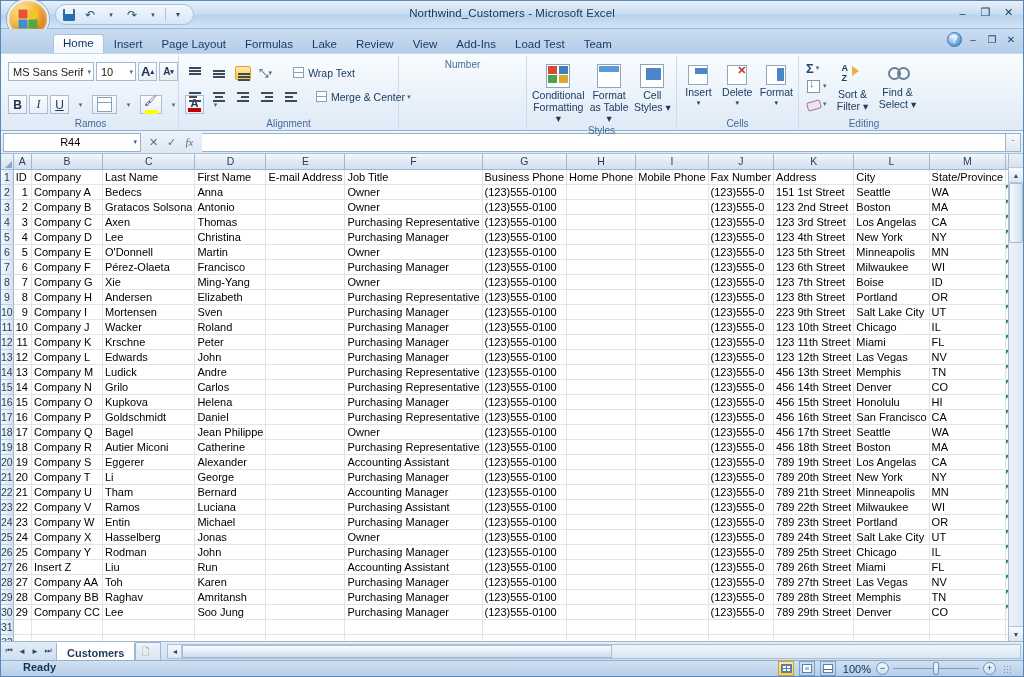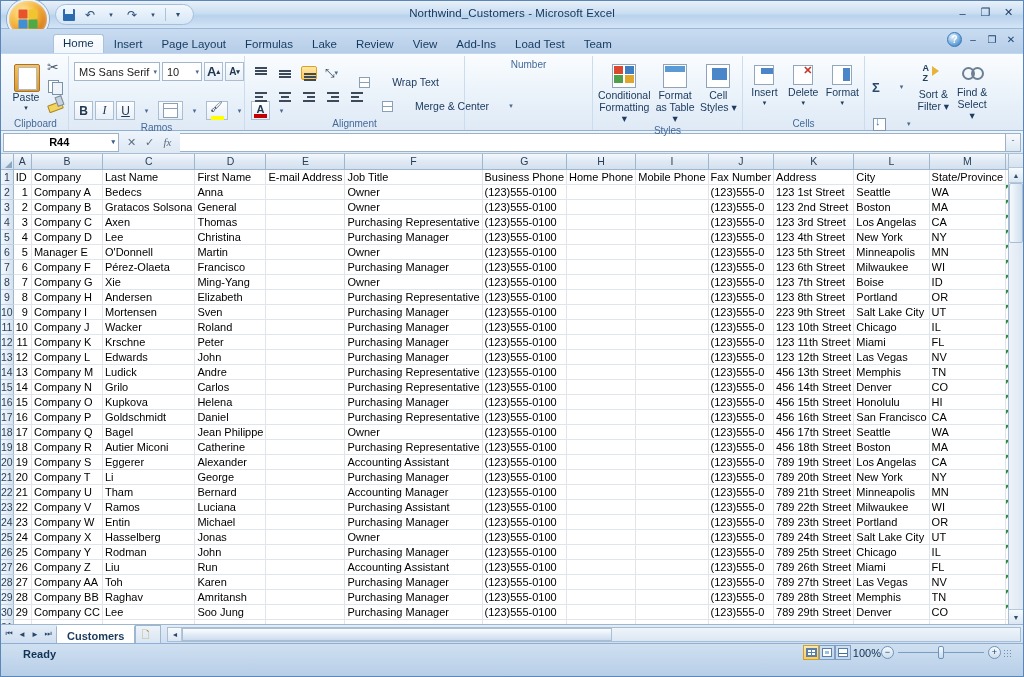--- a/index.html
+++ b/index.html
@@ -114,22 +114,22 @@
     height: 13px; font-size: 10px; color: #44699a; text-align: center;
     line-height: 13px; position: relative;
   }
 
   .bigbtn {
     width: 48px; display:flex; flex-direction:column; align-items:center;
     font-size: 10.5px; color:#1d3c60; gap:1px; padding-top:2px;
   }
   .bigbtn .cap { text-align:center; line-height:11px; }
   .smallbtn {
-    display:flex; align-items:center; gap:20px; padding:1px 2px;
-    font-size:10.5px; color:#1d3c60; height:19px; white-space:nowrap;margin-top:19px;
+    display:flex; align-items:center; gap:2px; padding:1px 2px;
+    font-size:10.5px; color:#1d3c60; height:19px; white-space:nowrap;
   }
   .ico { display:inline-block; position:relative; flex:none; }
 
   
   .ico-clipboard { width:28px;height:30px; }
   .ico-clipboard::before{content:"";position:absolute;left:2px;top:3px;width:24px;height:26px;background:linear-gradient(to bottom,#f3c26a,#d99a33);border:1px solid #a9742a;border-radius:2px;}
   .ico-clipboard::after{content:"";position:absolute;left:6px;top:6px;width:17px;height:21px;background:#fff;border:1px solid #b9b9b9;}
   .ico-scissors,.ico-copy,.ico-brush { width:16px;height:16px; }
   .ico-scissors::before{content:"\2702";position:absolute;left:0;top:-2px;font-size:14px;color:#4a5b6e;}
   .ico-copy::before{content:"";position:absolute;left:1px;top:2px;width:9px;height:11px;background:#fff;border:1px solid #7a92ab;}
@@ -206,23 +206,23 @@
   .ico-find::after{content:"";position:absolute;left:12px;top:5px;width:9px;height:9px;border:2px solid #6d7f92;border-radius:50%;}
 
   
   .fbar {
     flex:none; height: 23px; display:flex; align-items:center;
     background: linear-gradient(to bottom,#eef4fb,#dde8f4);
     padding: 1px 2px; gap: 0;
     border-bottom: 1px solid #a9bfd6;
   }
   .namebox {
-    width: 116px; height: 19px; background:#fff; border:1px solid #9db2c7;
+    width: 138px; height: 19px; background:#fff; border:1px solid #9db2c7;
     display:flex; align-items:center; justify-content:space-between; padding:0 3px;
-    font-size:11px; color:#000;font-weight:bold;
+    font-size:11px; color:#000;
   }
   .namebox .nb-text{ flex:1; text-align:center; }
   .fbar-btns { display:flex; align-items:center; gap:1px; padding:0 4px; }
   .fbar-btns span {
     width: 17px; height:17px; display:flex;align-items:center;justify-content:center;
     font-size:11px; color:#5d6e80;
   }
   .fx { font-style:italic; font-family:"Liberation Serif",serif; font-size:12px; color:#2b4f7a; }
   .finput {
     flex:1; height:19px; background:#fff; border:1px solid #9db2c7; border-left:none;
@@ -307,27 +307,27 @@
   .hs-rail {
     flex:1; height:15px; background:linear-gradient(to bottom,#eef4fa,#dce7f3);
     border:1px solid #a9bed3; display:flex; align-items:center;
   }
   .hs-btn{width:14px;height:13px;display:flex;align-items:center;justify-content:center;font-size:7px;color:#27486c;
     background:linear-gradient(to bottom,#f7fafd,#dbe6f2);border-right:1px solid #b5c7da;}
   .hs-thumb{ width:430px;height:13px;background:linear-gradient(to bottom,#fbfdff,#ccdcee);border:1px solid #a9bed3;}
 
   
   .statusbar {
-    flex:none; height:24px; display:flex; align-items:flex-end;
+    flex:none; height:16px; display:flex; align-items:flex-start;
     background:linear-gradient(to bottom,#cfe0f1,#b7cee7);
     border-top:1px solid #8fb0d2; font-size:11px; color:#123253;
-    padding:16px 4px;
+    padding:0 4px;
   }
   .status-left{ padding-left:18px; font-weight:bold; font-size:11px; }
-  .status-right{ margin-left:auto; display:flex; align-items:center; padding-right:6px; }
+  .status-right{ margin-left:auto; display:flex; align-items:center; gap:5px; padding-right:6px; }
   .viewbtn{ width:16px;height:15px;border:1px solid #7fa0c4;display:flex;align-items:center;justify-content:center; }
   .viewbtn.act{ background:linear-gradient(to bottom,#ffe8ab,#ffca52); border-color:#cf9f30; }
   .vb-grid{ width:11px;height:9px;background:#fff;border:1px solid #5b7fa6;
     background-image:linear-gradient(#5b7fa6 1px,transparent 1px),linear-gradient(90deg,#5b7fa6 1px,transparent 1px);
     background-size:4px 3px; }
   .vb-page{ width:10px;height:9px;background:#fff;border:1px solid #5b7fa6;position:relative;}
   .vb-page::after{content:"";position:absolute;left:2px;top:2px;right:2px;bottom:2px;background:#9fc0e0;}
   .vb-brk{ width:10px;height:9px;background:#fff;border:1px solid #5b7fa6;position:relative;}
   .vb-brk::after{content:"";position:absolute;left:0;top:4px;right:0;height:1px;background:#3f6fa0;}
   .zoomtxt{ font-size:11px; color:#0f2f50; min-width:30px; text-align:right; }
@@ -397,38 +397,23 @@
     <div class="tabstrip-right">
       <div class="help-ico">?</div>
       <div class="mini">–</div>
       <div class="mini">❐</div>
       <div class="mini">✕</div>
     </div>
   </div>
 
   <div class="ribbon">
 
-    <div class="grp" style="width:66px">
-      <div class="grp-body">
-        <div class="bigbtn">
-          <span class="ico ico-clipboard"></span>
-          <span class="cap">Paste</span>
-          <span style="font-size:7px">▾</span>
-        </div>
-        <div style="display:flex;flex-direction:column;gap:1px;padding-top:2px">
-          <span class="ico ico-scissors"></span>
-          <span class="ico ico-copy"></span>
-          <span class="ico ico-brush"></span>
-        </div>
-      </div>
-      <div class="grp-label">Clipboard</div>
-    </div>
 
     <div class="grp" style="width:176px">
-      <div class="grp-body" style="flex-direction:column;gap:18px;padding-top:3px">
+      <div class="grp-body" style="flex-direction:column;gap:12px;padding-top:3px">
         <div class="fontrow">
           <div class="combo" style="width:86px">
             <span>MS Sans Serif</span>
             <span class="arw">▾</span>
           </div>
           <div class="combo" style="width:40px">
             <span>10</span>
             <span class="arw">▾</span>
           </div>
           <div class="btnbox bdr grow-A">
@@ -750,21 +735,21 @@
             <td class="cell">
               <span class="clip"></span>
             </td>
             <td class="cell">
               <span class="clip"></span>
             </td>
             <td class="cell">
               <span class="clip">(123)555-0</span>
             </td>
             <td class="cell">
-              <span class="clip">123 1st Street</span>
+              <span class="clip">151 1st Street</span>
             </td>
             <td class="cell">
               <span class="clip">Seattle</span>
             </td>
             <td class="cell">
               <span class="clip">WA</span>
             </td>
             <td class="cell zip">
               <span class="clip">'99999</span>
             </td>
@@ -774,21 +759,21 @@
             <td class="cell num">
               <span class="clip">2</span>
             </td>
             <td class="cell">
               <span class="clip">Company B</span>
             </td>
             <td class="cell">
               <span class="clip">Gratacos Solsona</span>
             </td>
             <td class="cell">
-              <span class="clip">General</span>
+              <span class="clip">Antonio</span>
             </td>
             <td class="cell">
               <span class="clip"></span>
             </td>
             <td class="cell">
               <span class="clip">Owner</span>
             </td>
             <td class="cell">
               <span class="clip">(123)555-0100</span>
             </td>
@@ -903,21 +888,21 @@
             <td class="cell zip">
               <span class="clip">'99999</span>
             </td>
           </tr>
           <tr>
             <td class="rowhead">6</td>
             <td class="cell num">
               <span class="clip">5</span>
             </td>
             <td class="cell">
-              <span class="clip">Manager E</span>
+              <span class="clip">Company E</span>
             </td>
             <td class="cell">
               <span class="clip">O'Donnell</span>
             </td>
             <td class="cell">
               <span class="clip">Martin</span>
             </td>
             <td class="cell">
               <span class="clip"></span>
             </td>
@@ -1848,21 +1833,21 @@
             <td class="cell zip">
               <span class="clip">'99999</span>
             </td>
           </tr>
           <tr>
             <td class="rowhead">27</td>
             <td class="cell num">
               <span class="clip">26</span>
             </td>
             <td class="cell">
-              <span class="clip">Company Z</span>
+              <span class="clip">Insert Z</span>
             </td>
             <td class="cell">
               <span class="clip">Liu</span>
             </td>
             <td class="cell">
               <span class="clip">Run</span>
             </td>
             <td class="cell">
               <span class="clip"></span>
             </td>

